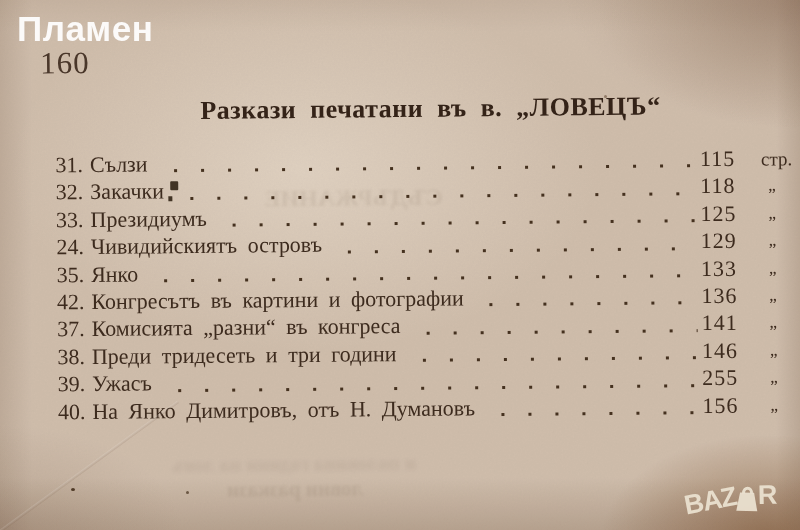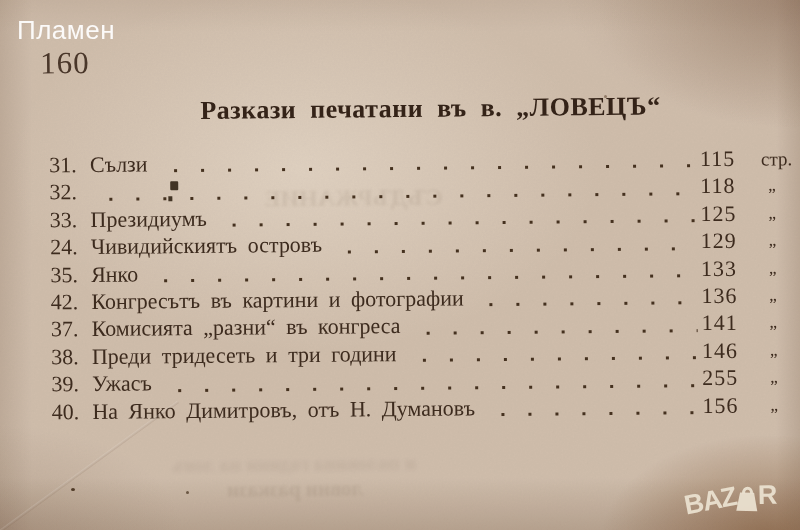--- a/index.html
+++ b/index.html
@@ -18,35 +18,35 @@
   .folio{
     position:absolute;left:42px;top:42px;
     font-size:31px;color:#4a372a;letter-spacing:1px;
   }
   .doc-title{
     position:absolute;left:64px;right:0;top:94px;text-align:center;
     font-size:26px;font-weight:bold;color:#342318;word-spacing:7px;letter-spacing:.5px;
   }
   .toc{position:absolute;left:44px;right:-6px;top:149px;}
   .row{display:flex;align-items:baseline;height:27.4px;font-size:22px;color:#3d2b1e;word-spacing:5px;}
-  .num{width:40px;flex:0 0 auto;text-align:center;}
+  .num{width:40px;flex:0 0 auto;text-align:right;}
   .ttl{flex:0 0 auto;margin-left:7px;white-space:nowrap;}
   .dots{
     flex:1 1 auto;align-self:flex-end;height:9px;margin:0 4px 5px 14px;
     background-image:radial-gradient(circle,#45311f 1.7px,rgba(69,49,31,0) 2px);
     background-size:27px 9px;background-position:0 2px;background-repeat:repeat-x;
   }
   .pg{flex:0 0 auto;width:52px;letter-spacing:1px;}
   .unit{flex:0 0 auto;width:44px;padding-left:9px;font-size:19px;white-space:nowrap;}
   .unit.ditto{font-size:17px;position:relative;top:-2px;left:7px;}
 
   
   .site-mark{
-    position:absolute;left:17px;top:15px;z-index:6;
-    font-family:"Liberation Sans",sans-serif;font-weight:normal;font-size:26px;
+    position:absolute;left:17px;top:9px;z-index:6;
+    font-family:"Liberation Sans",sans-serif;font-weight:bold;font-size:35px;
     color:rgba(255,255,255,.93);letter-spacing:.5px;
   }
   .bazar{
     position:absolute;left:684px;top:485px;z-index:6;display:flex;align-items:flex-end;
     font-family:"Liberation Sans",sans-serif;font-weight:900;font-size:27px;
     color:rgba(236,227,209,.92);transform:rotate(-5deg);letter-spacing:-1px;
   }
   .bazar span{display:inline-block;line-height:1;}
   .bz1{transform:rotate(-6deg);}
   .bz2{transform:rotate(4deg) translateY(-1px);}
@@ -102,20 +102,21 @@
   <div class="row">
     <span class="num">31.</span>
     <span class="ttl">Сълзи</span>
     <span class="dots"></span>
     <span class="pg">115</span>
     <span class="unit">стр.</span>
   </div>
 
   <div class="row">
     <span class="num">32.</span>
+    <span class="ttl">Закачки</span>
     <span class="dots"></span>
     <span class="pg">118</span>
     <span class="unit ditto">„</span>
   </div>
 
   <div class="row">
     <span class="num">33.</span>
     <span class="ttl">Президиумъ</span>
     <span class="dots"></span>
     <span class="pg">125</span>

